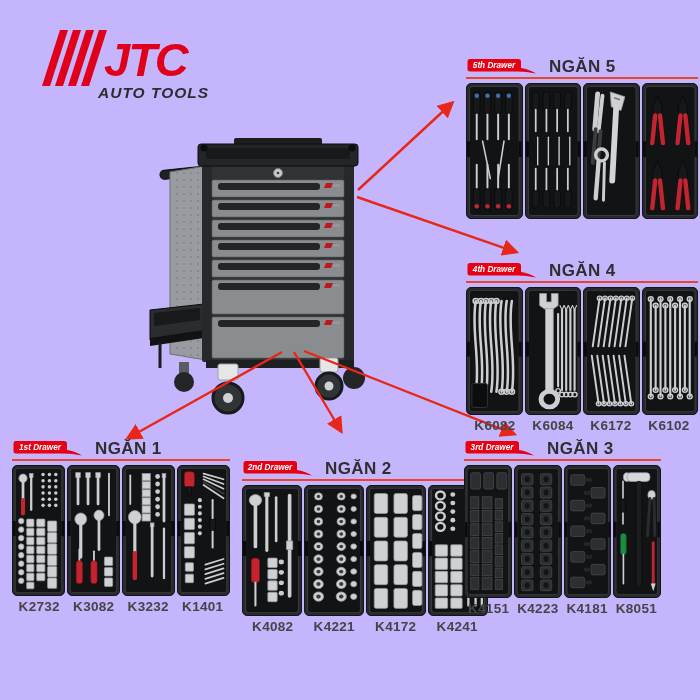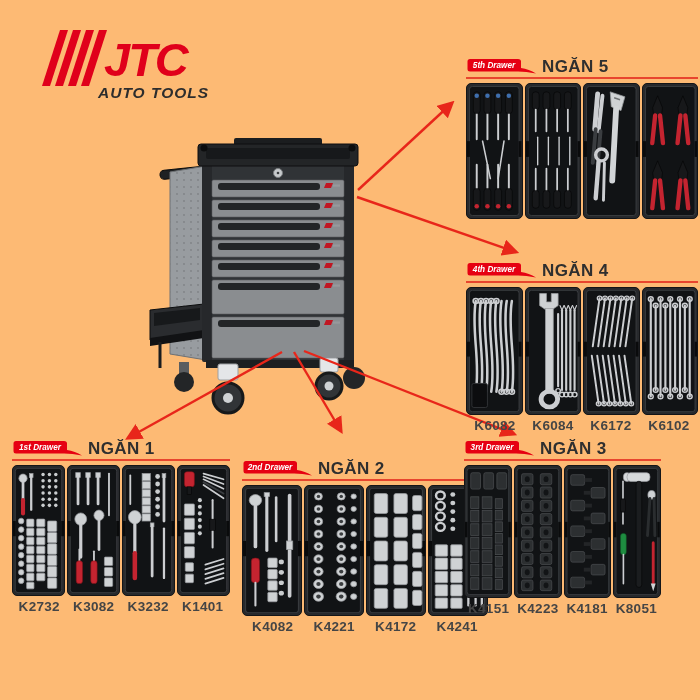--- a/index.html
+++ b/index.html
@@ -1,27 +1,27 @@
 <!DOCTYPE html>
 <html><head>
 <meta charset="utf-8">
 <style>
   html,body{margin:0;padding:0;background:#fff;}
-  .stage{position:relative;width:700px;height:700px;background:#fdba74;overflow:hidden;
+  .stage{position:relative;width:700px;height:700px;background:#c4b5fd;overflow:hidden;
          font-family:"Liberation Sans",sans-serif;}
   .abs{position:absolute;}
 
   
   .group{position:absolute;}
   .g5{left:466px;top:58px;width:232px;--th:136px;}
   .g4{left:466px;top:262px;width:232px;--th:128px;}
   .g1{left:12px;top:440px;width:218px;--th:131px;}
   .g2{left:242px;top:460px;width:246px;--th:131px;}
   .g3{left:464px;top:440px;width:197px;--th:133px;}
-  .ghead{display:flex;align-items:center;height:18px;}
+  .ghead{display:flex;align-items:center;gap:7px;height:18px;}
   .banner{width:76px;height:18px;flex:0 0 auto;}
   .banner-shape{fill:#e60012;}
   .banner-text{font-family:"Liberation Sans",sans-serif;font-size:8.2px;font-weight:bold;font-style:italic;fill:#fff;}
   .gtitle{font-size:17px;font-weight:bold;color:#2f2f2f;letter-spacing:.4px;white-space:nowrap;}
   .uline{height:2px;background:#e8452e;margin-top:1px;}
   .trays{display:flex;gap:2px;margin-top:4px;height:var(--th);}
   .tray{flex:1;margin:0;position:relative;background:#27292c;border:1px solid #141517;border-radius:5px;overflow:hidden;}
   .art{position:absolute;left:0;top:0;width:100%;height:100%;}
   .codes{display:flex;margin-top:3px;}
   .code{flex:1;text-align:center;font-size:13.5px;font-weight:bold;color:#454545;letter-spacing:.3px;}

